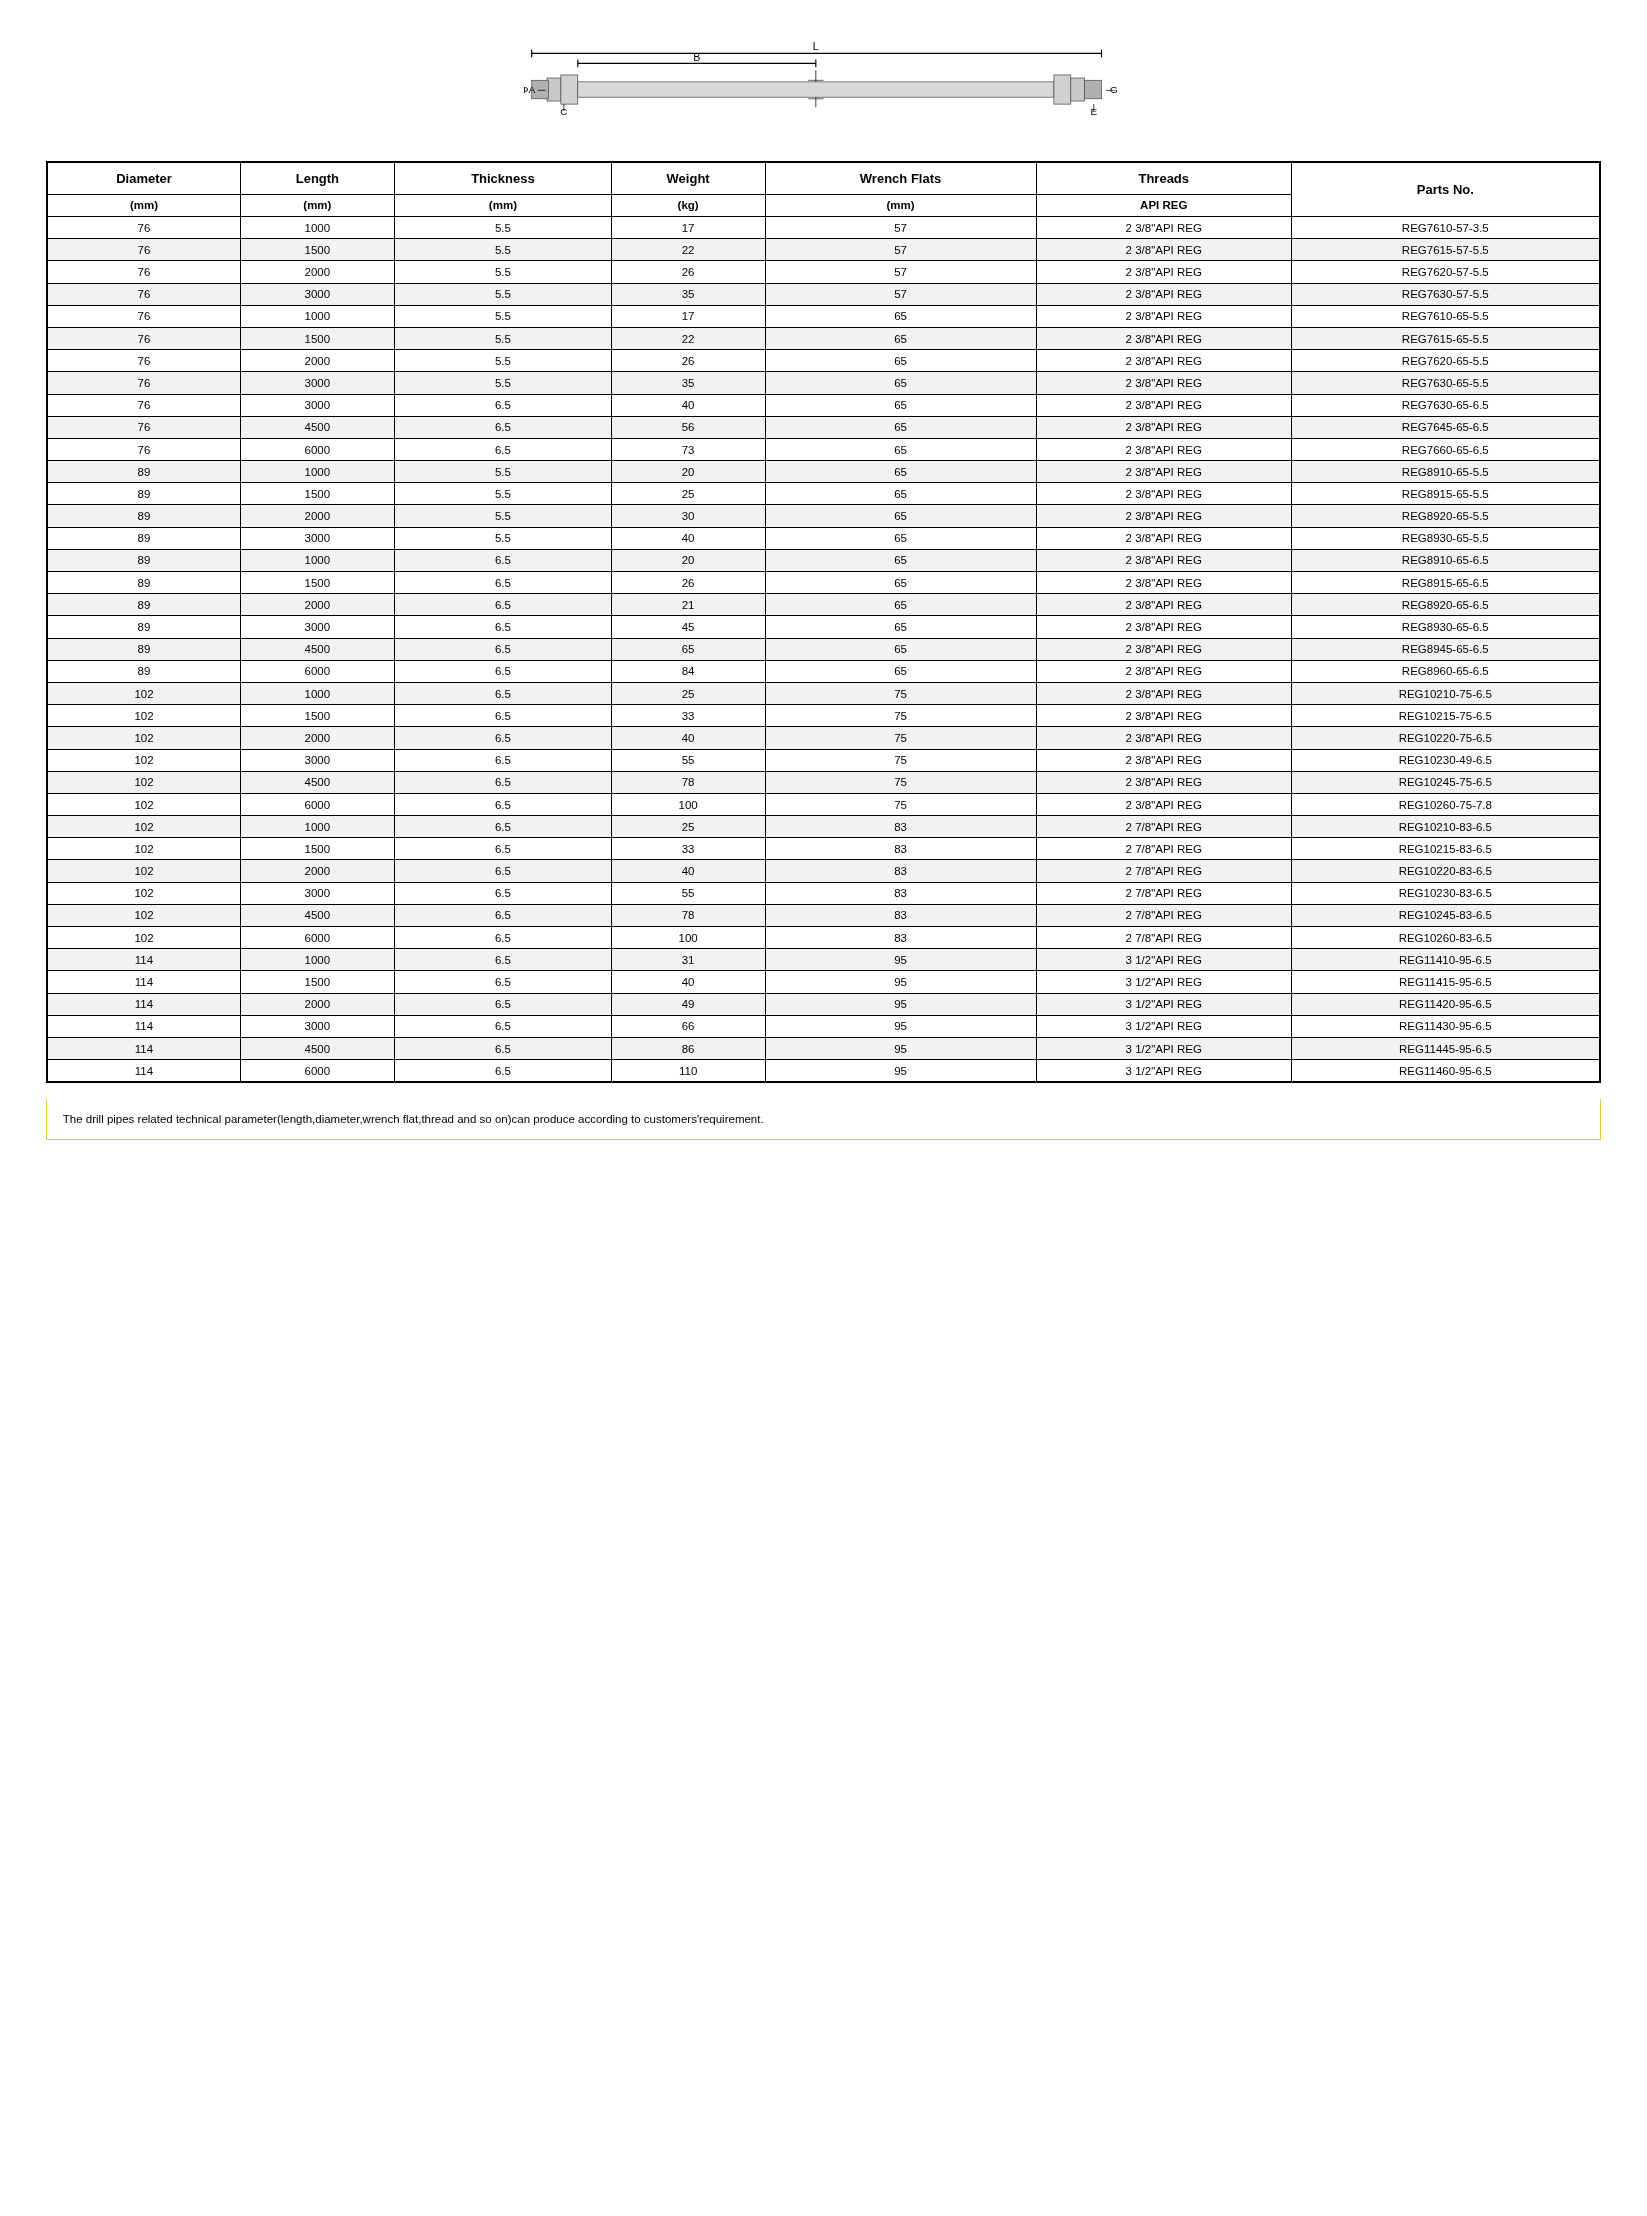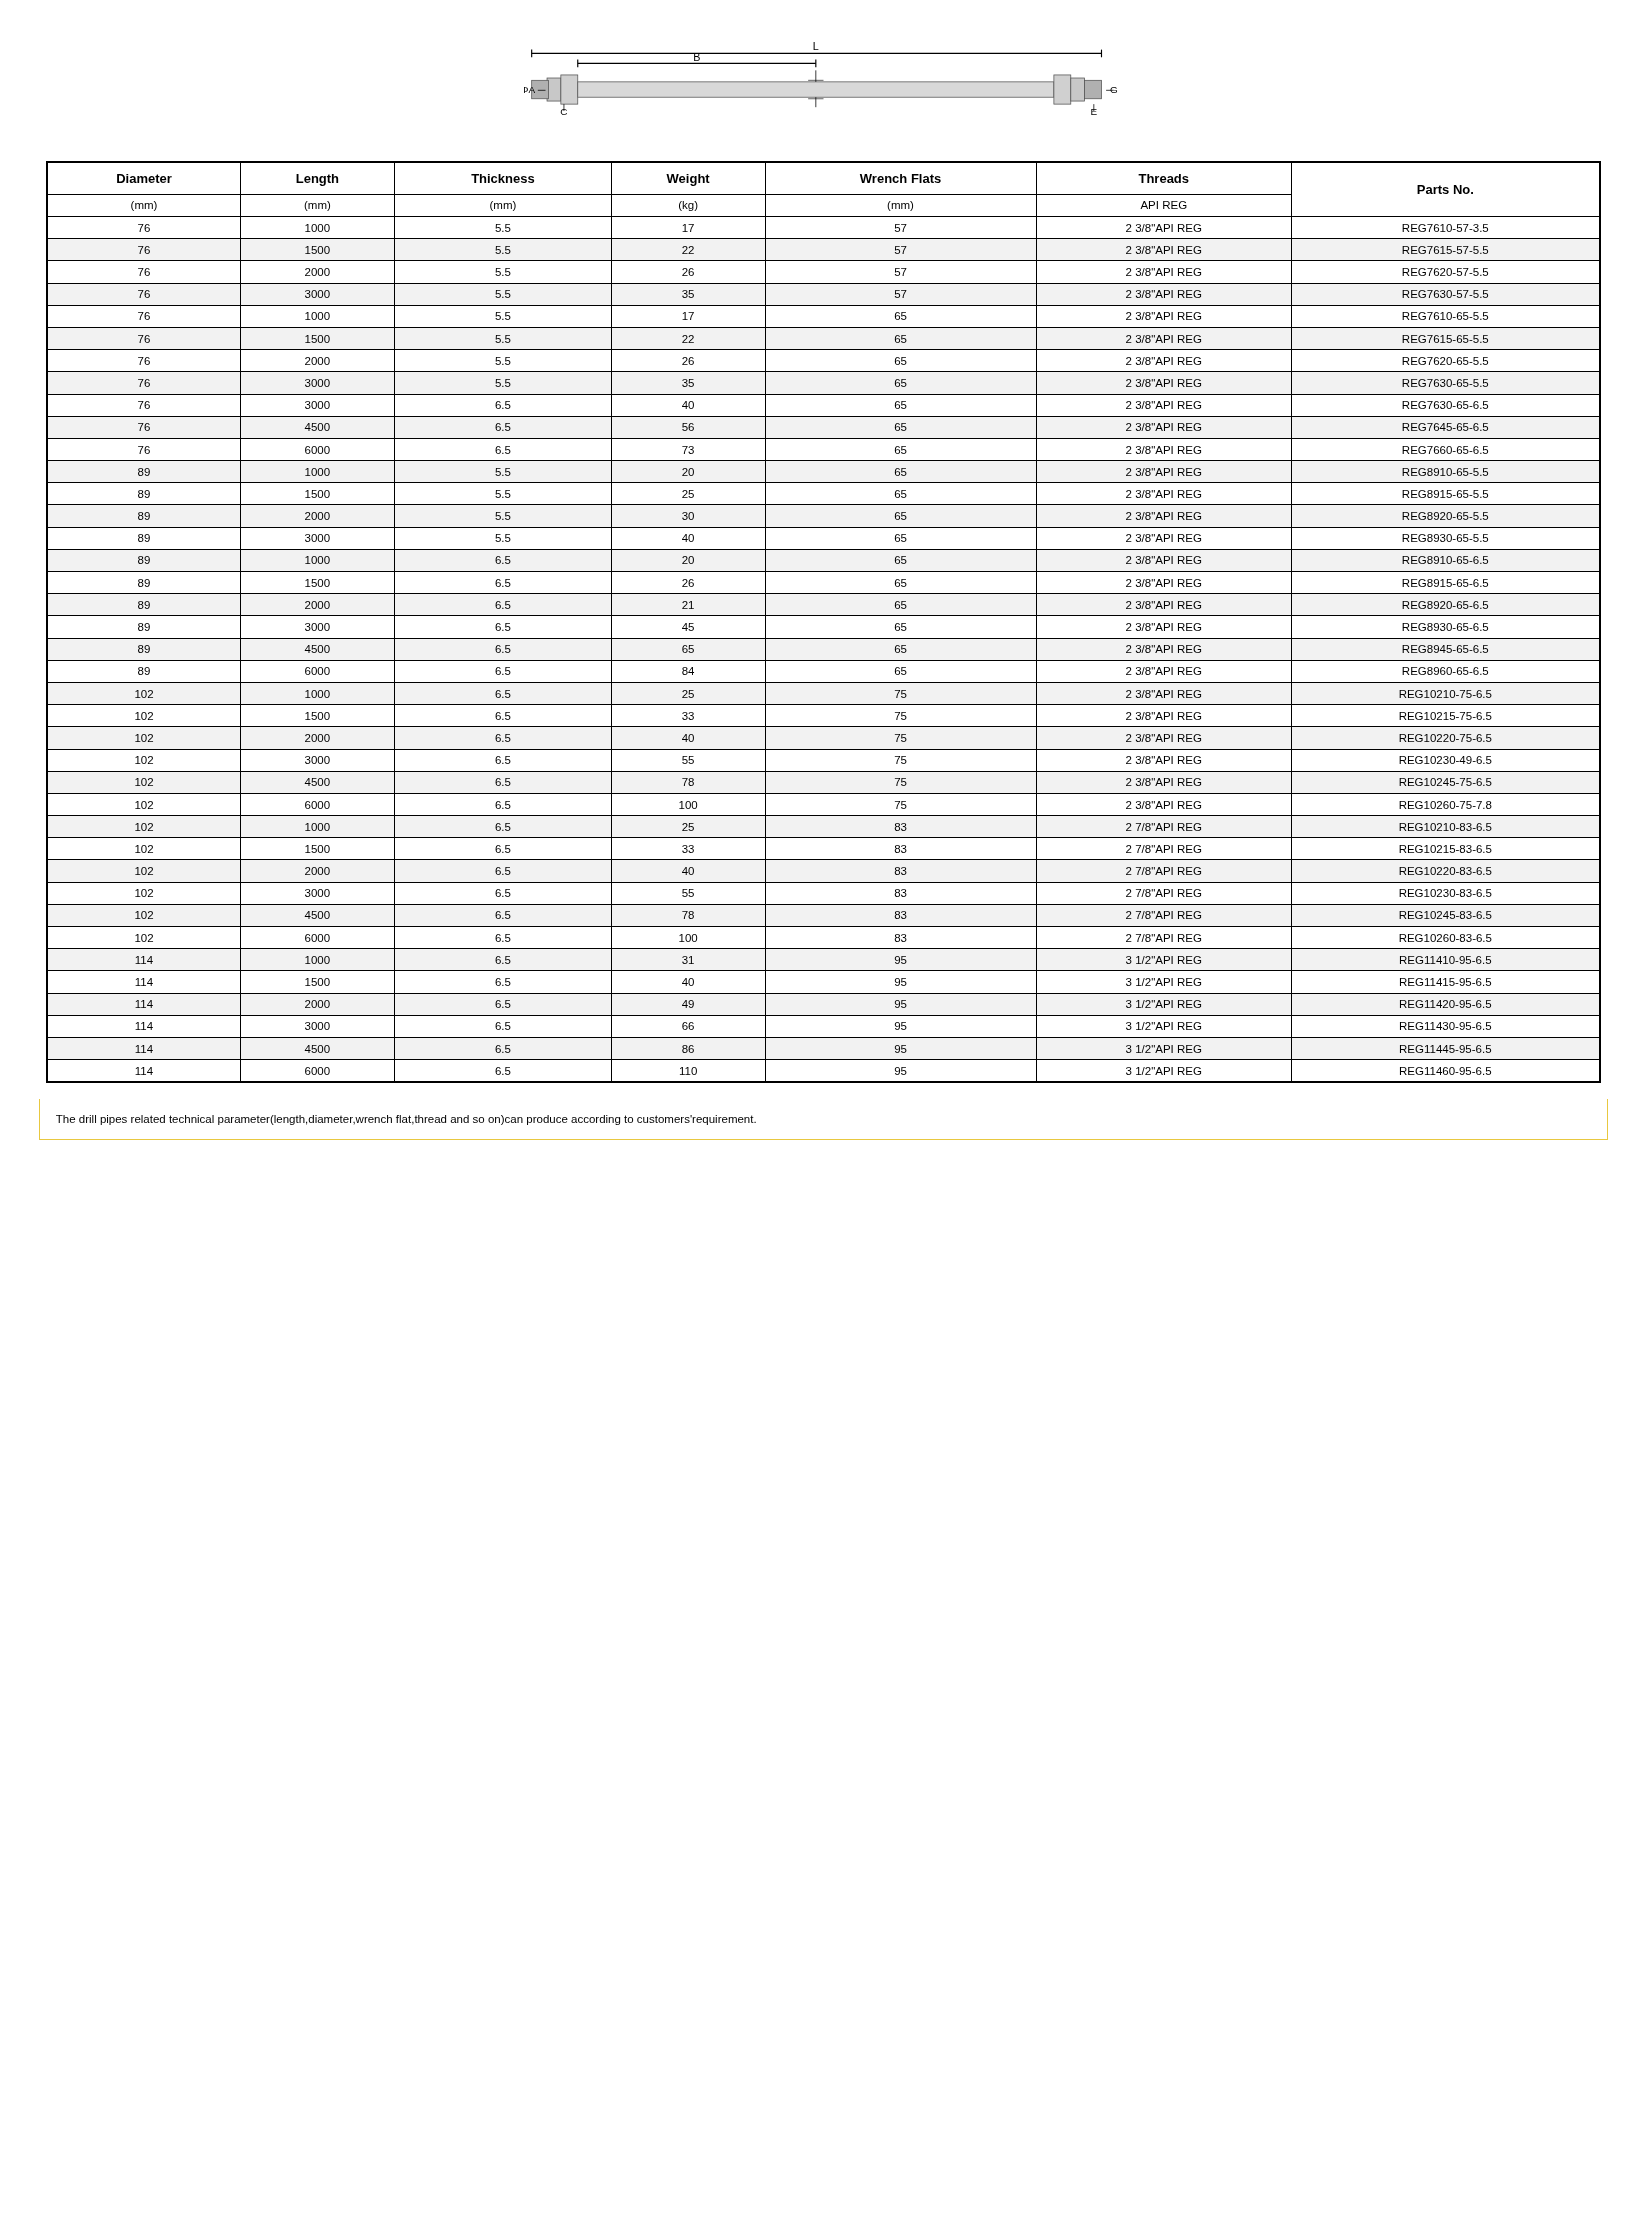--- a/index.html
+++ b/index.html
@@ -46,32 +46,32 @@
       font-size: 13px;
       background: #fff;
       padding: 7.7px 3.1px;
     }
 
     thead tr:second-child th {
       font-weight: bold;
     }
 
     thead tr th {
-      font-weight: normal;
+      font-weight: bold;
     }
 
     tbody tr:nth-child(even) {
       background: #f2f2f2;
     }
     tbody tr:nth-child(odd) {
       background: #fff;
     }
 
     .footer-note {
-      margin: 0 24px;
+      margin: 0 31px;
       border: 1.5px solid #e8c840;
       border-top: none;
       padding: 10.8px 15.4px;
       font-size: 11.5px;
       line-height: 1.6;
       background: #fff;
     }
 
     thead tr:nth-child(1) th:last-child {
       border-left: 0.8px solid #000;

